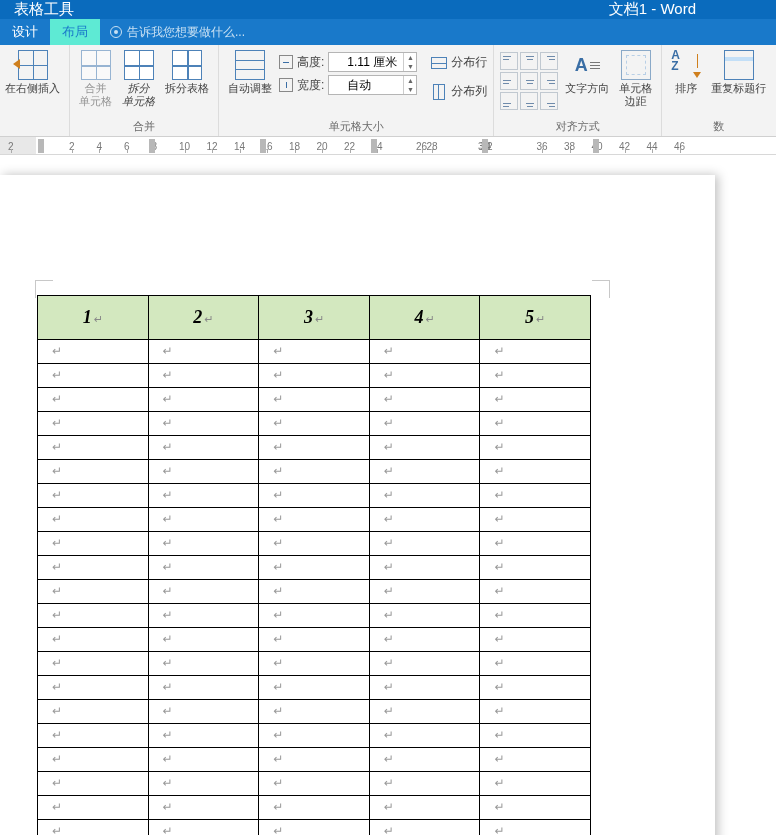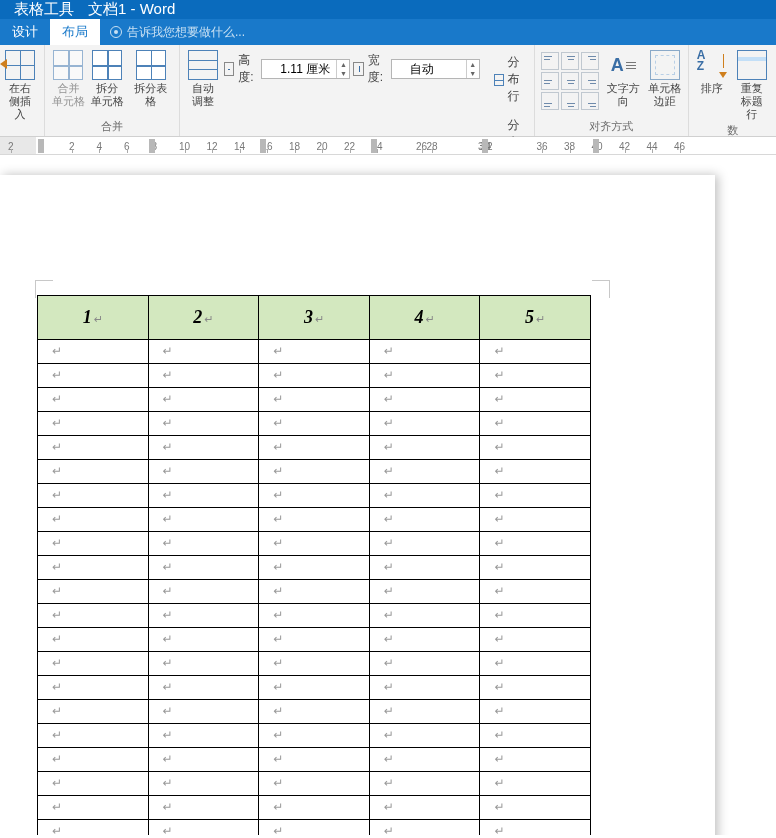--- a/index.html
+++ b/index.html
@@ -19,41 +19,41 @@
   color: #fff;
   display: flex;
   align-items: center;
   font-size: 15px;
 }
 .titlebar .tool-context {
   padding: 0 14px;
 }
 .titlebar .doc-title {
   flex: 1;
-  text-align: left;
+  text-align: right;
   padding-right: 80px;
 }
 
 
 .tabrow {
   height: 26px;
   background: #1979ca;
   display: flex;
   align-items: stretch;
   color: #fff;
   font-size: 13px;
 }
 .tab {
   padding: 0 12px;
   display: flex;
   align-items: center;
   cursor: pointer;
 }
 .tab.active {
-  background: #ffffff;
+  background: #5eead4;
   color: #1979ca;
 }
 .tellme {
   display: flex;
   align-items: center;
   padding-left: 10px;
   color: #c8e0f3;
   gap: 5px;
   font-size: 12px;
 }
@@ -141,21 +141,21 @@
 .ico-sort{width:20px;height:26px;position:relative;}
 .ico-sort .az{color:#3a6ea5;font-size:12px;font-weight:bold;line-height:11px;}
 .ico-sort .arrdn{width:0;height:0;border-left:4px solid transparent;border-right:4px solid transparent;border-top:6px solid #cf7f1d;position:absolute;right:0;bottom:2px;}
 .ico-sort .arrln{width:1px;height:14px;background:#cf7f1d;position:absolute;right:3px;top:4px;}
 
 .ico-repeat{width:28px;height:28px;border:1.5px solid #4d82b8;position:relative;}
 .ico-repeat::before{content:"";position:absolute;left:0;right:0;top:6px;height:4px;background:#c3dff7;}
 
 
 .cellsize {
-  display:flex;flex-direction:row;gap:3px;padding-top:4px;
+  display:flex;flex-direction:column;gap:3px;padding-top:4px;
 }
 .szrow{display:flex;align-items:center;gap:4px;}
 .szrow .lab{font-size:12px;color:#444;}
 .szrow .szicon{width:14px;height:14px;border:1px solid #888;position:relative;}
 .szrow .szicon.h::after{content:"";position:absolute;left:3px;right:3px;top:50%;height:1px;background:#3a6ea5;}
 .szrow .szicon.w::after{content:"";position:absolute;top:3px;bottom:3px;left:50%;width:1px;background:#3a6ea5;}
 .spin{display:flex;align-items:center;border:1px solid #b5b5b5;background:#fff;height:20px;}
 .spin input{border:none;width:60px;font-size:12px;padding:0 4px;outline:none;margin-left:14px;}
 .spin .spbtns{display:flex;flex-direction:column;}
 .spin .spbtns span{width:13px;height:9px;border-left:1px solid #ccc;display:flex;align-items:center;justify-content:center;font-size:7px;color:#666;cursor:pointer;}
@@ -266,21 +266,21 @@
 
   <div class="group">
     <div class="group-body">
       <div class="btn" style="opacity:0.55;">
         <div class="icon-lg ico-table"></div>
         <div class="label" style="white-space:pre;">合并
 单元格</div>
       </div>
       <div class="btn">
         <div class="icon-lg ico-table"></div>
-        <div class="label" style="white-space:pre;">拆分
+        <div class="label" style="white-space:pre;font-style:italic;">拆分
 单元格</div>
       </div>
       <div class="btn">
         <div class="icon-lg ico-table"></div>
         <div class="label">拆分表格</div>
       </div>
     </div>
     <div class="group-label">合并</div>
   </div>
 

